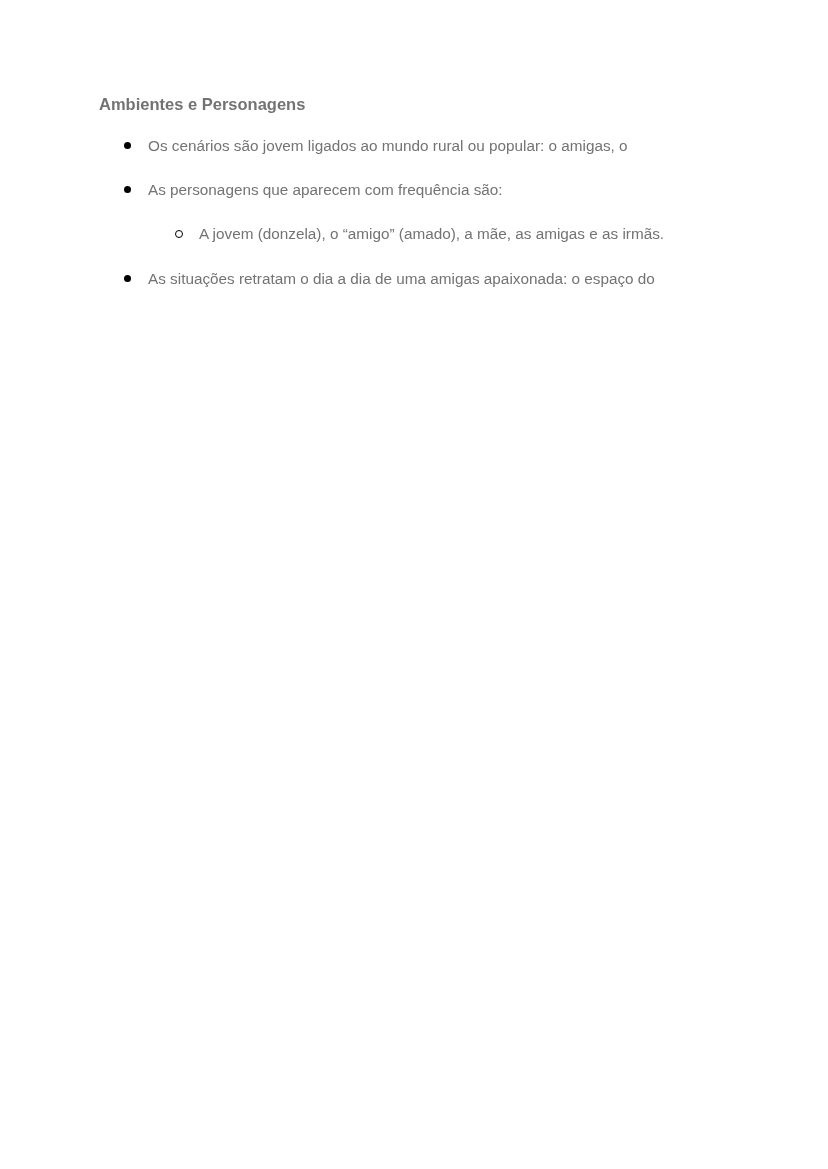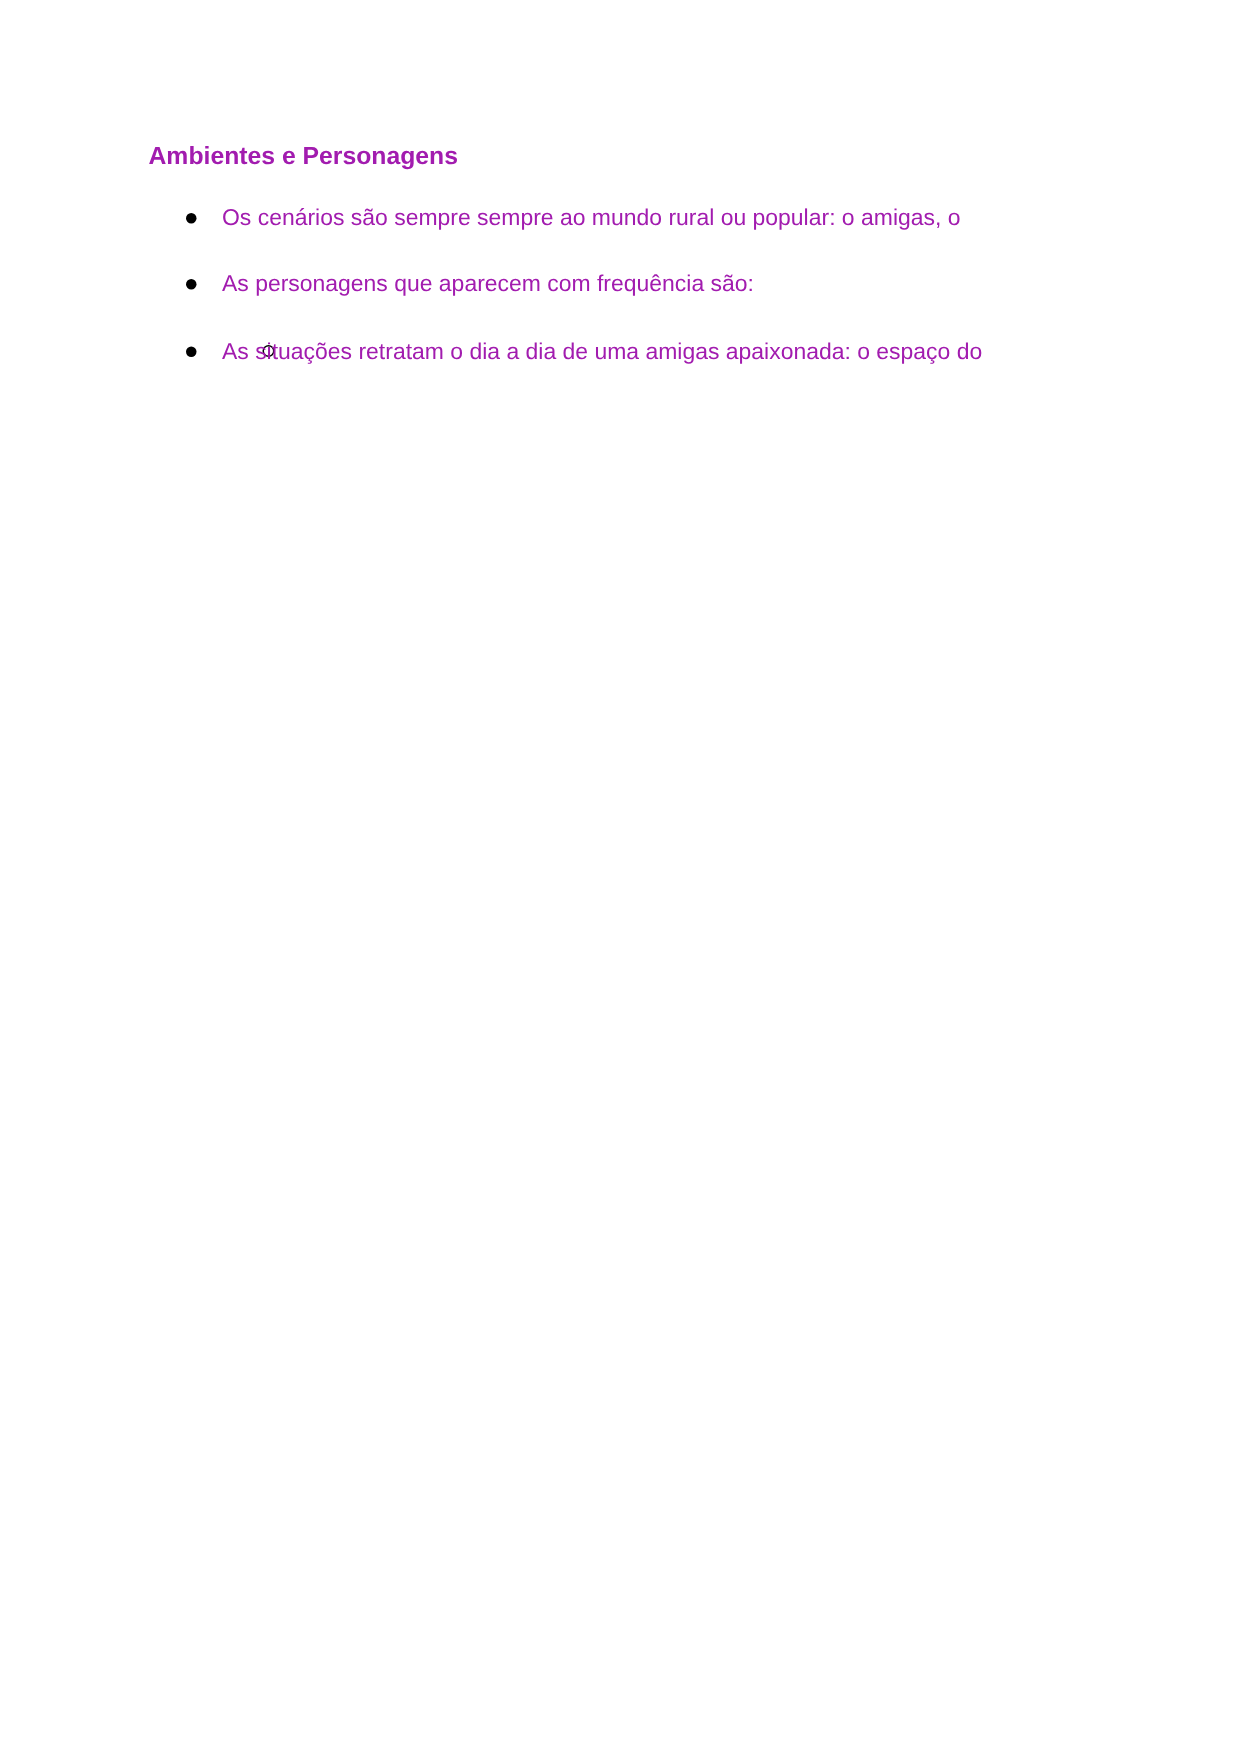--- a/index.html
+++ b/index.html
@@ -3,21 +3,21 @@
 <meta charset="utf-8">
 <style>
   html, body { margin: 0; padding: 0; background: #e8e8e8; }
   .page {
     position: relative;
     width: 828px;
     height: 1169px;
     margin: 0 auto;
     background: #ffffff;
     font-family: "Liberation Sans", "DejaVu Sans", sans-serif;
-    color: #a21caf;
+    color: #737373;
     overflow: hidden;
   }
   .content {
     position: absolute;
     left: 99px;
     top: 93px;
     width: 630px;
   }
   .heading {
     font-size: 16.5px;
@@ -58,30 +58,31 @@
 </head>
 <body>
 
 <div class="page">
   <div class="content">
 
     <h1 class="heading">Ambientes e Personagens</h1>
 
     <div class="item">
       <span class="dot"></span>
-      <p><span>Os cenários são sempre sempre ao mundo </span><span class="b">rural</span><span> ou </span><span class="b">popular</span><span>: o amigas, o</span><br></p>
+      <p><span>Os cenários são jovem ligados ao mundo </span><span class="b">rural</span><span> ou </span><span class="b">popular</span><span>: o amigas, o</span><br></p>
     </div>
 
     <div class="item">
       <span class="dot"></span>
       <p><span>As personagens que aparecem com frequência são:</span></p>
     </div>
 
     <div class="item sub">
       <span class="ring"></span>
+      <p><span>A jovem (donzela), o “amigo” (amado), a mãe, as amigas e as irmãs.</span></p>
     </div>
 
     <div class="item">
       <span class="dot"></span>
       <p><span>As situações retratam o </span><span class="b">dia a dia de uma amigas apaixonada</span><span>: o espaço do</span><br></p>
     </div>
 
   </div>
 </div>
 

